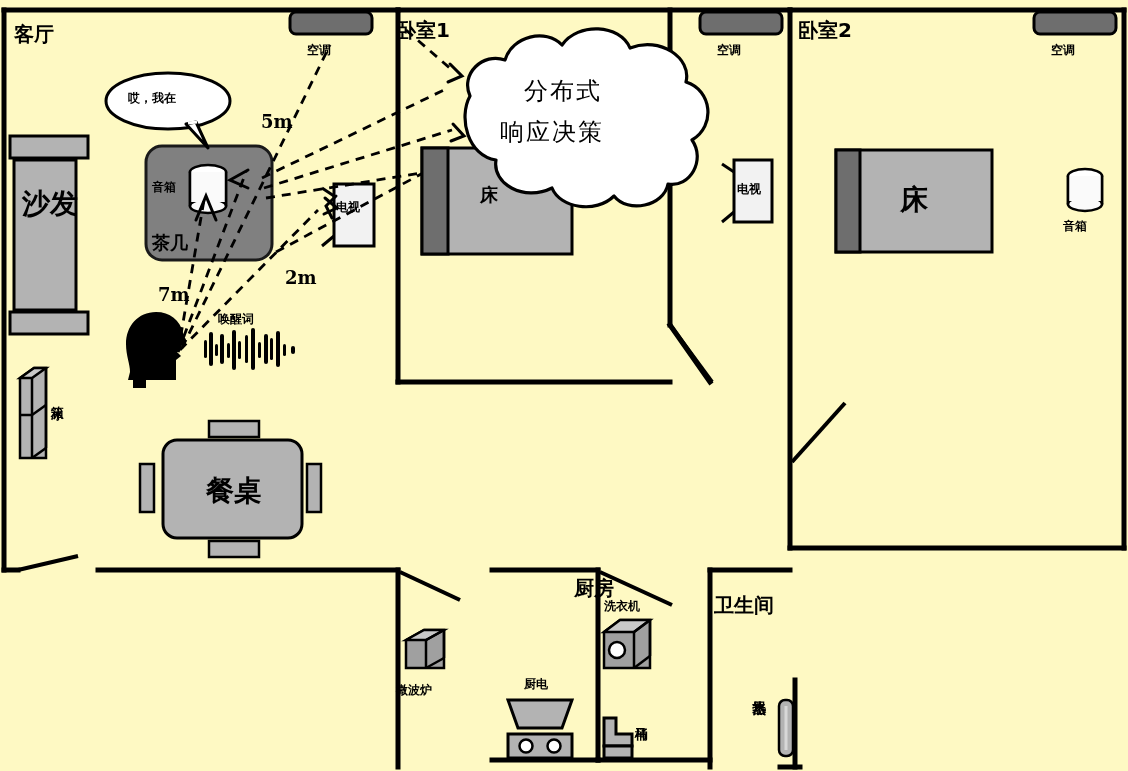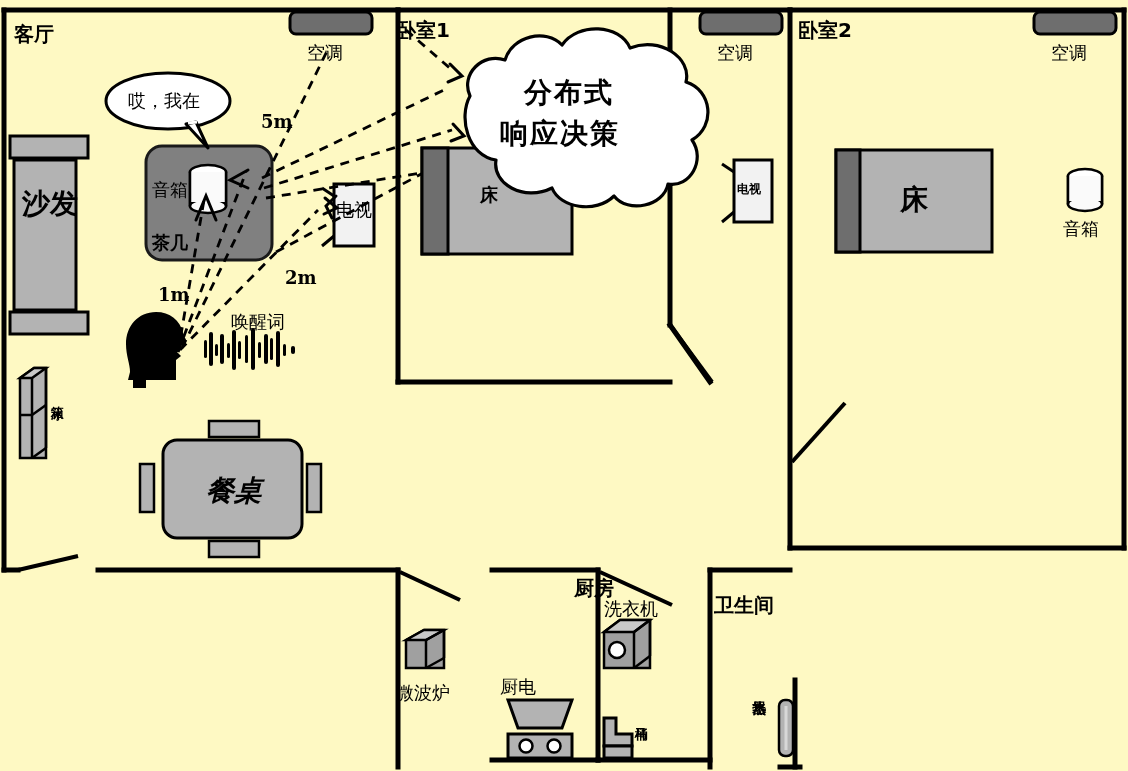--- a/index.html
+++ b/index.html
@@ -1,24 +1,24 @@
 <!DOCTYPE html>
 <html><head>
 <meta charset="utf-8">
 <style>
   html,body{margin:0;padding:0;background:#fff;}
   body{font-family:"DejaVu Sans","Liberation Sans",sans-serif;}
   #stage{position:relative;width:1128px;height:771px;background:#fef9c3;overflow:hidden;padding-left:9px;}
   #stage svg{position:absolute;left:0;top:0;}
   .lbl{position:absolute;color:#000;font-weight:bold;white-space:nowrap;line-height:1;}
   .room-title{font-size:20px;font-weight:bold;}
-  .item-lbl{font-size:18px;font-weight:normal;}
+  .item-lbl{font-size:12px;font-weight:bold;}
   .item-lbl-sm{font-size:12px;font-weight:bold;}
   .dist-lbl{font-size:18px;font-weight:bold;font-family:"DejaVu Serif","Liberation Serif",serif;}
-  .cloud-lbl{font-size:28px;font-weight:bold;letter-spacing:2px;}
+  .cloud-lbl{font-size:24px;font-weight:normal;letter-spacing:2px;}
   .big-item{font-size:28px;font-weight:bold;}
   .med-item{font-size:18px;font-weight:bold;}
   .vert{writing-mode:vertical-rl;text-orientation:upright;font-size:13px;font-weight:bold;line-height:1.05;}
   .vert2{writing-mode:vertical-rl;text-orientation:upright;font-size:14px;font-weight:bold;line-height:1.05;}
 </style>
 </head>
 <body>
 
 <div id="stage">
 
@@ -266,39 +266,39 @@
   <div class="lbl room-title" style="left:798px;top:20px;">卧室2</div>
   <div class="lbl room-title" style="left:527px;top:578px;margin-left:47px;">厨房</div>
   <div class="lbl room-title" style="left:714px;top:595px;">卫生间</div>
 
   <div class="lbl big-item" style="left:22px;top:190px;width:48px;text-align:center;">沙发</div>
   <div class="lbl vert" style="left:50px;top:396px;">冰箱</div>
   <div class="lbl item-lbl" style="left:152px;top:181px;">音箱</div>
   <div class="lbl med-item" style="left:152px;top:234px;text-align:right;">茶几</div>
   <div class="lbl item-lbl" style="left:336px;top:201px;">电视</div>
   <div class="lbl item-lbl" style="left:307px;top:44px;">空调</div>
-  <div class="lbl big-item" style="left:206px;top:477px;font-style:italic;">餐桌</div>
+  <div class="lbl big-item" style="left:206px;top:477px;">餐桌</div>
   <div class="lbl item-lbl" style="left:128px;top:92px;width:80px;">哎，我在</div>
-  <div class="lbl item-lbl" style="left:231px;top:313px;">唤醒词</div>
-
-  <div class="lbl dist-lbl" style="left:158px;top:286px;">1m</div>
+  <div class="lbl item-lbl" style="left:218px;top:313px;">唤醒词</div>
+
+  <div class="lbl dist-lbl" style="left:158px;top:286px;">7m</div>
   <div class="lbl dist-lbl" style="left:285px;top:269px;">2m</div>
   <div class="lbl dist-lbl" style="left:261px;top:113px;">5m</div>
 
   <div class="lbl cloud-lbl" style="left:524px;top:79px;">分布式</div>
   <div class="lbl cloud-lbl" style="left:500px;top:120px;">响应决策</div>
 
   <div class="lbl med-item" style="left:480px;top:186px;">床</div>
   <div class="lbl item-lbl-sm" style="left:737px;top:183px;">电视</div>
   <div class="lbl item-lbl" style="left:717px;top:44px;">空调</div>
 
   <div class="lbl big-item" style="left:900px;top:186px;">床</div>
   <div class="lbl item-lbl" style="left:1063px;top:220px;">音箱</div>
   <div class="lbl item-lbl" style="left:1051px;top:44px;">空调</div>
 
   <div class="lbl item-lbl" style="left:396px;top:684px;">微波炉</div>
-  <div class="lbl item-lbl" style="left:500px;top:678px;">厨电</div>
+  <div class="lbl item-lbl" style="left:524px;top:678px;">厨电</div>
   <div class="lbl item-lbl" style="left:604px;top:600px;">洗衣机</div>
   <div class="lbl vert" style="left:634px;top:717px;">马桶</div>
 
   <div class="lbl vert2" style="left:752px;top:690px;">热水器</div>
 
 </div>
 
 </body></html>

